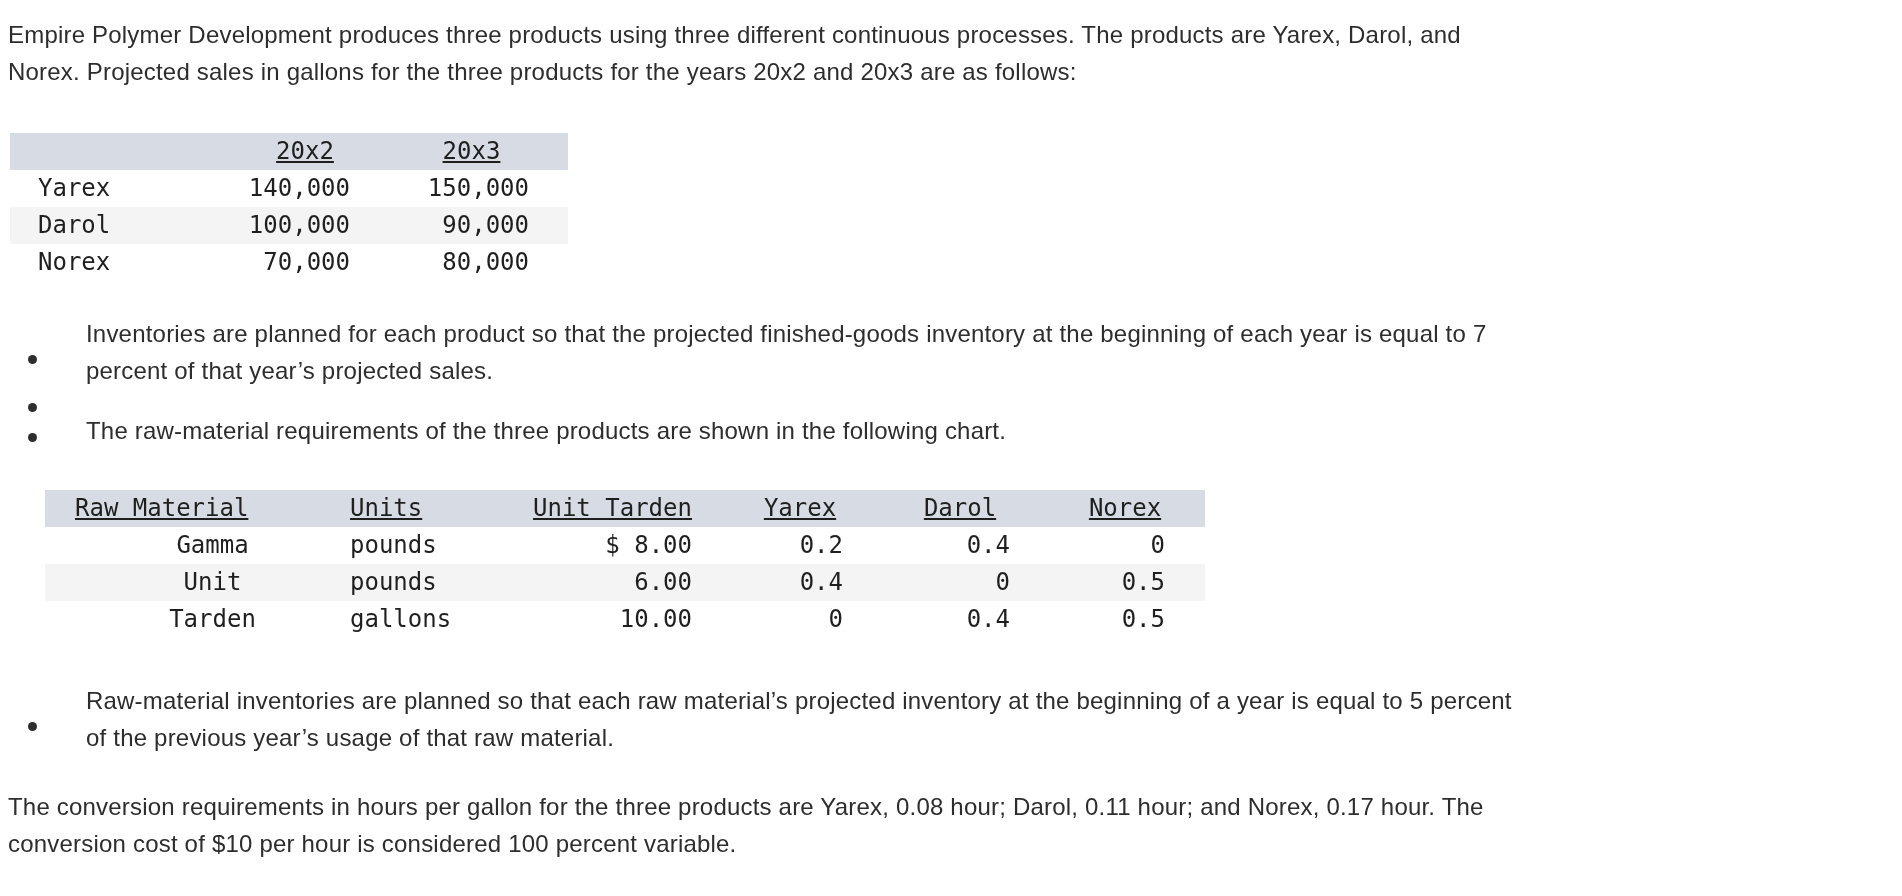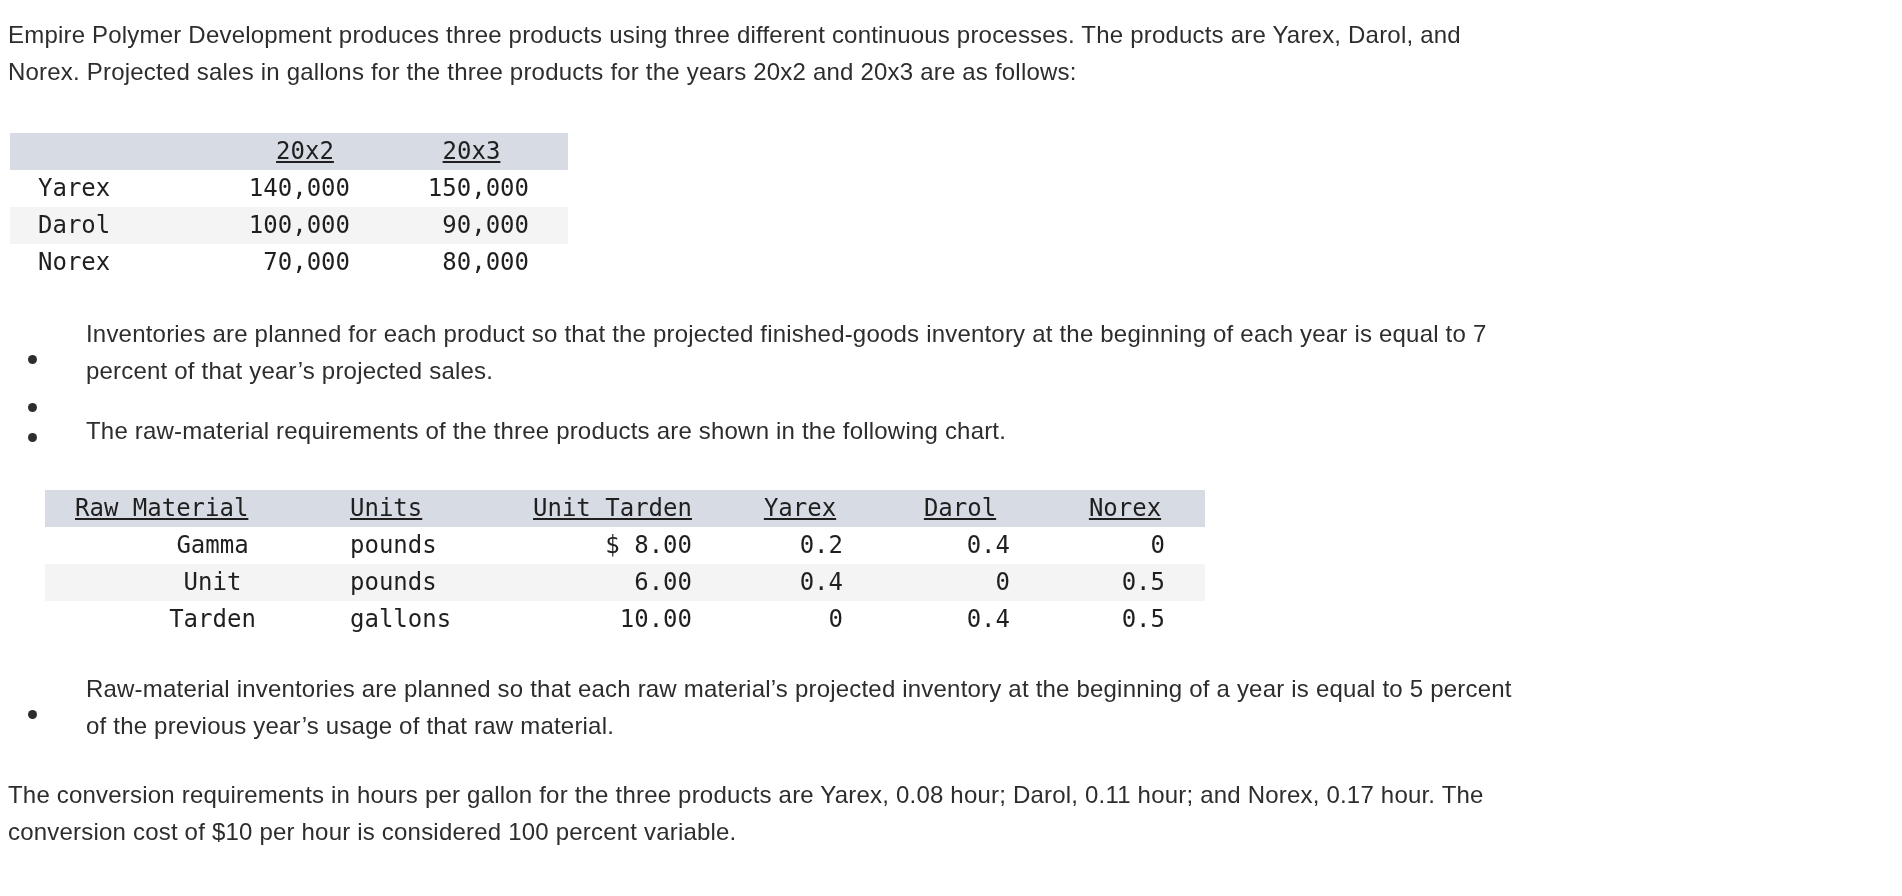--- a/index.html
+++ b/index.html
@@ -63,21 +63,21 @@
   .materials-table td.cell-material { text-align: center; padding-left: 30px; }
   .materials-table td.cell-units { text-align: left; }
   .materials-table td.cell-price { text-align: right; padding-right: 33px; }
   .materials-table td.cell-yarex { text-align: right; padding-right: 32px; }
   .materials-table td.cell-darol { text-align: right; padding-right: 35px; }
   .materials-table td.cell-norex { text-align: right; padding-right: 40px; }
 
   
   ul.bullets { list-style: none; margin: 0; padding: 0; }
   ul.bullets.first-group { margin-top: 34px; }
-  ul.bullets.second-group { margin-top: 32px; }
+  ul.bullets.second-group { margin-top: 44px; }
   ul.bullets li { display: flex; align-items: center; gap: 32px; }
   .dot {
     flex: none;
     width: 9px; height: 9px;
     border-radius: 50%;
     background: var(--text, #2d2d2d);
     margin: 14px 17px 0 20px;
   }
   .bullet-text { white-space: pre-line; }
 

